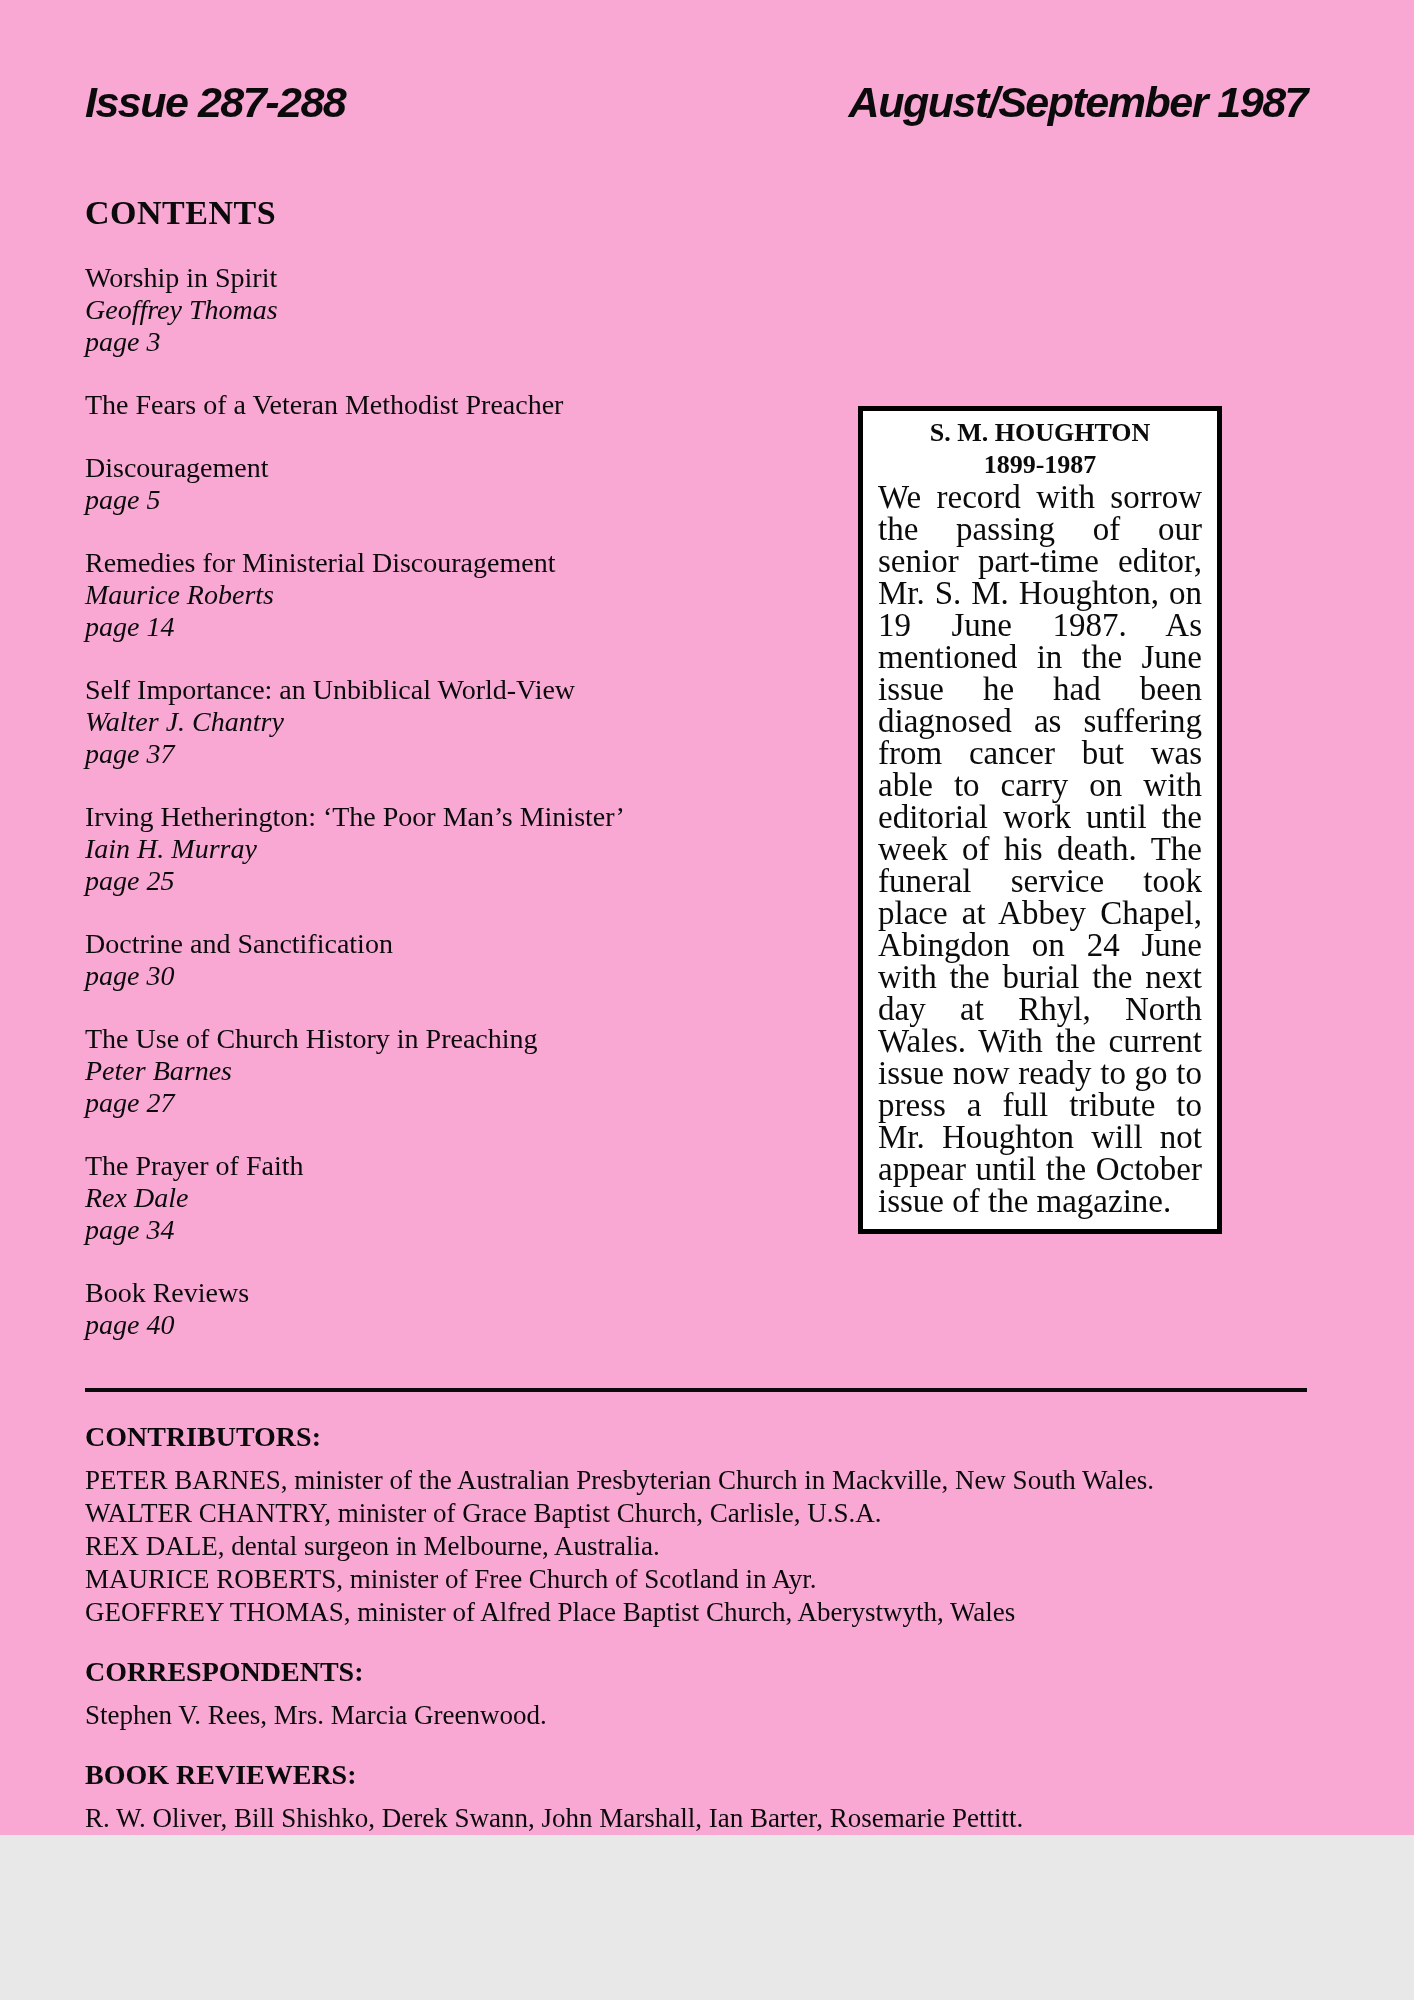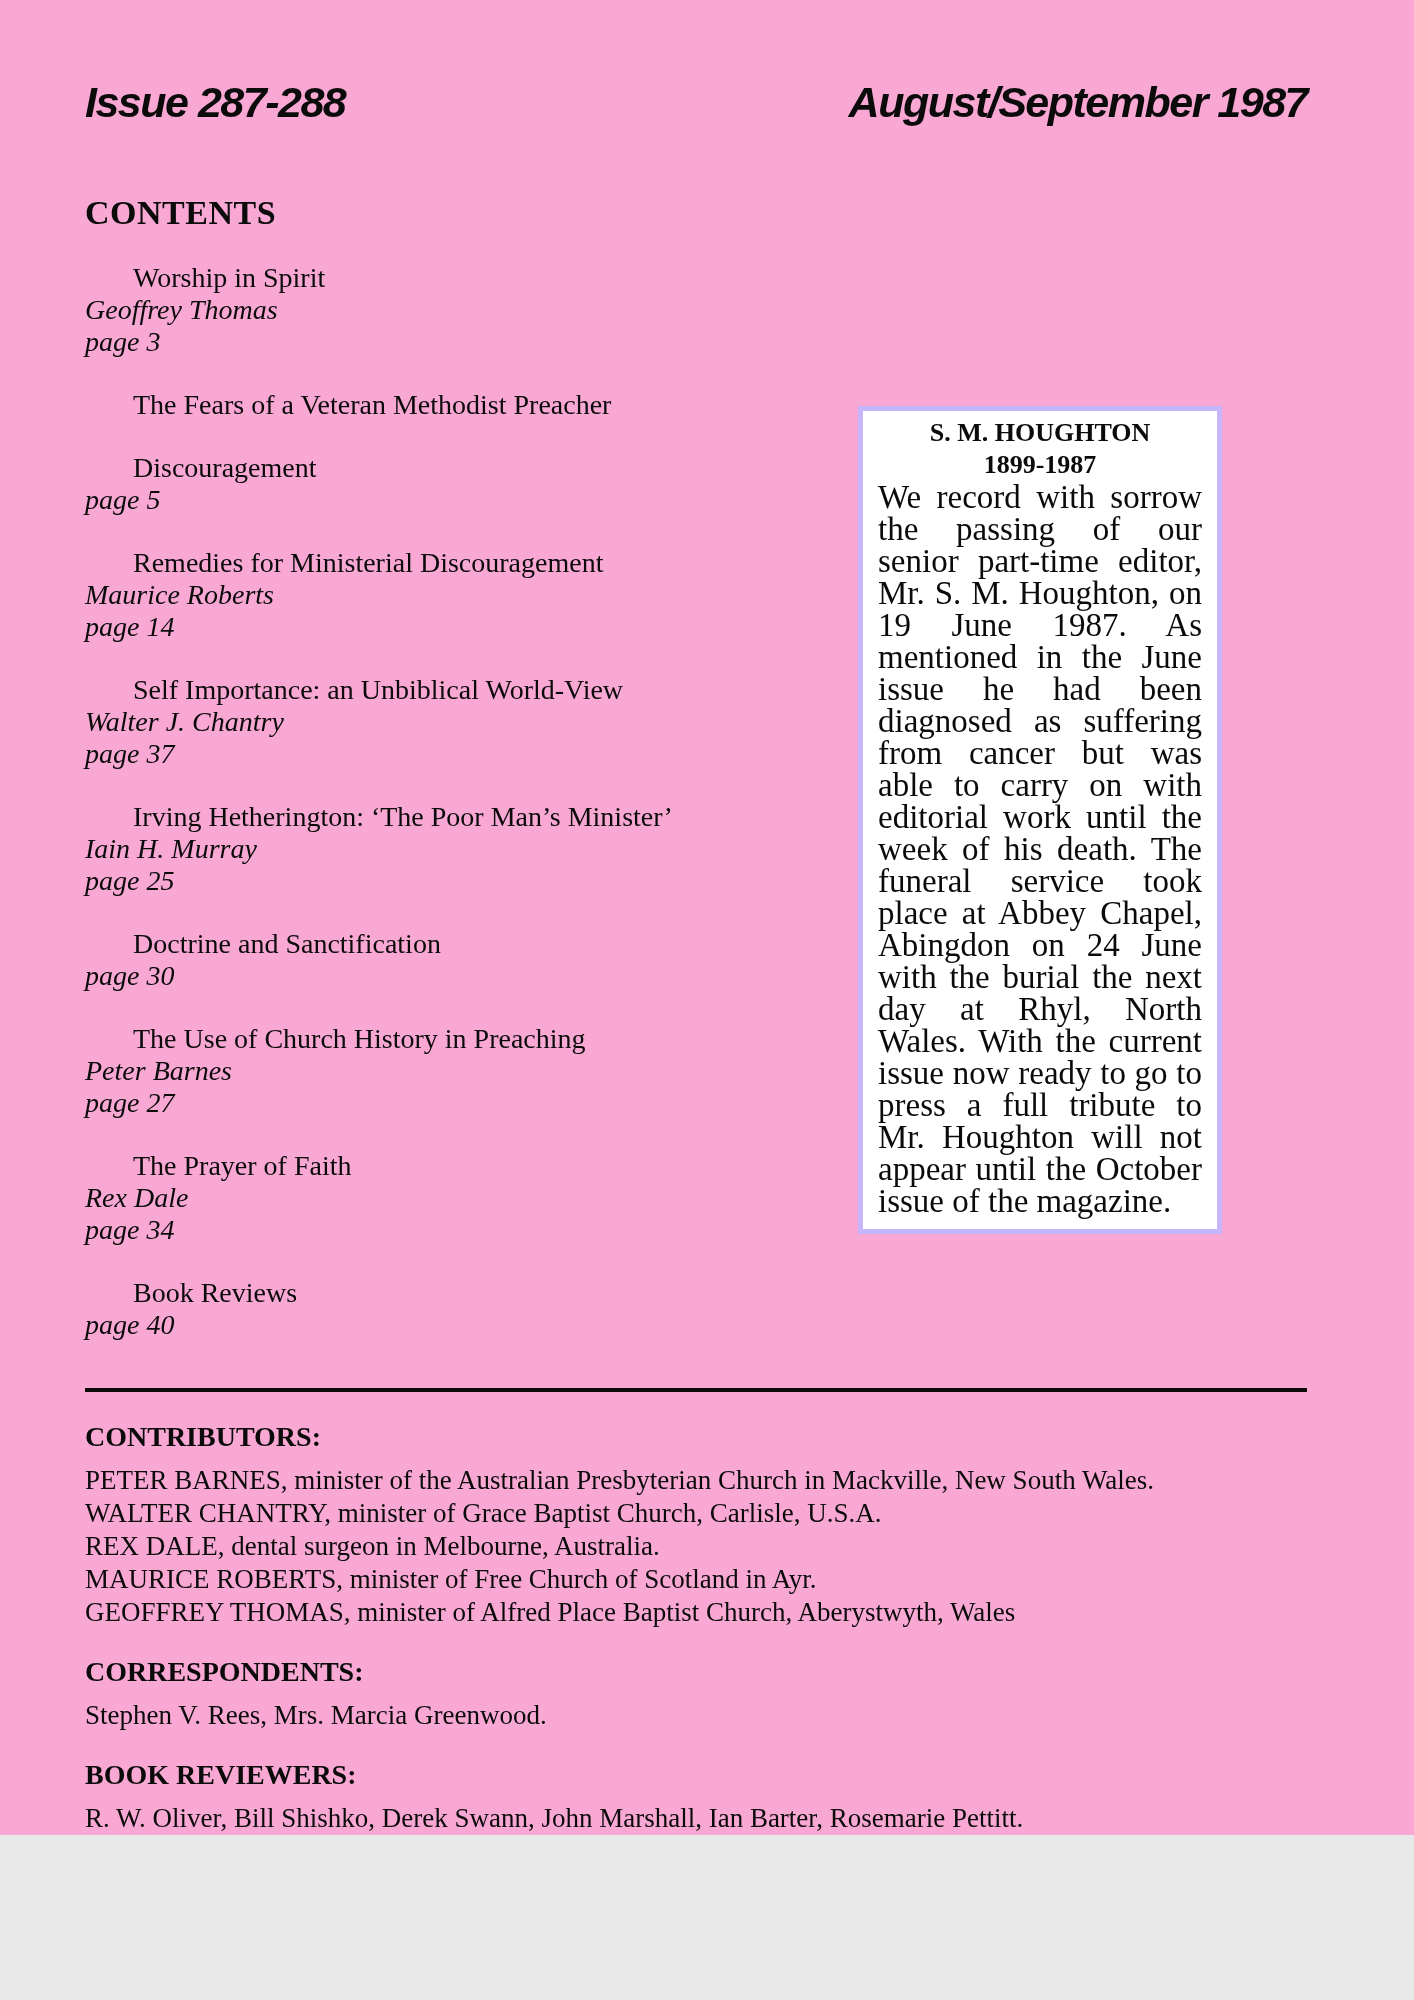--- a/index.html
+++ b/index.html
@@ -47,32 +47,32 @@
     position: absolute;
     top: 262px;
     left: 85px;
     width: 700px;
   }
   .toc-entry {
     margin: 0 0 31px 0;
     font-size: 28px;
     line-height: 32px;
   }
-  .toc-title { font-style: normal; margin-left: 48px; }
+  .toc-title { font-style: normal; }
   .toc-author { font-style: italic; }
   .toc-page { font-style: italic; }
 
   
   .obituary {
     position: absolute;
     left: 858px;
     top: 406px;
     width: 364px;
     box-sizing: border-box;
-    border: 5px solid #c4b5fd;
+    border: 5px solid #000000;
     padding: 6px 15px 12px 15px;
     background: #ffffff;
   }
   .obit-title {
     text-align: center;
     font-weight: bold;
     font-size: 26px;
     line-height: 32px;
   }
   .obit-years {

